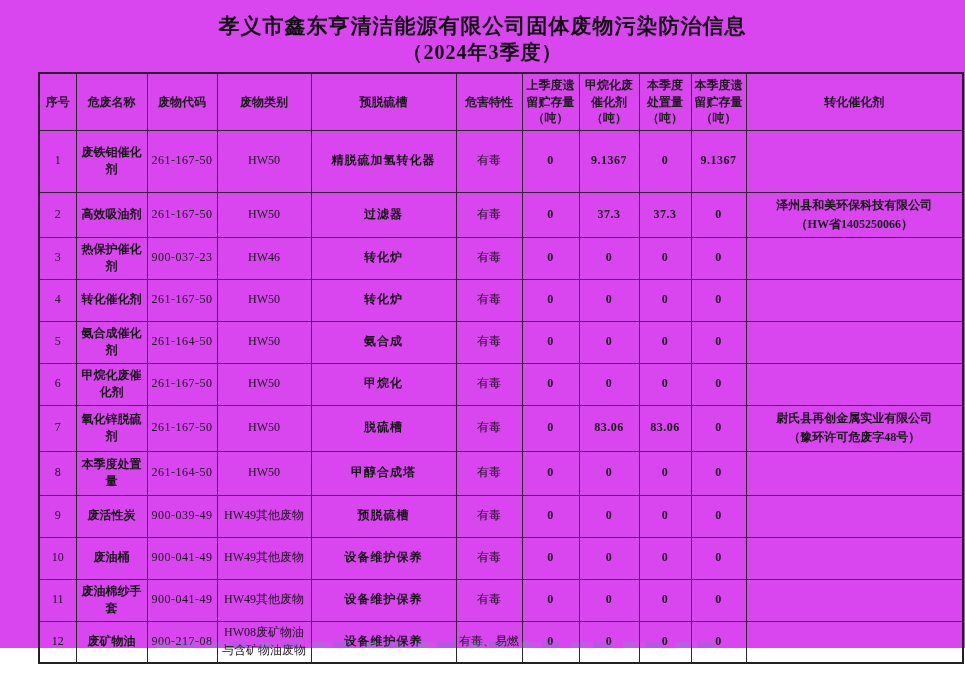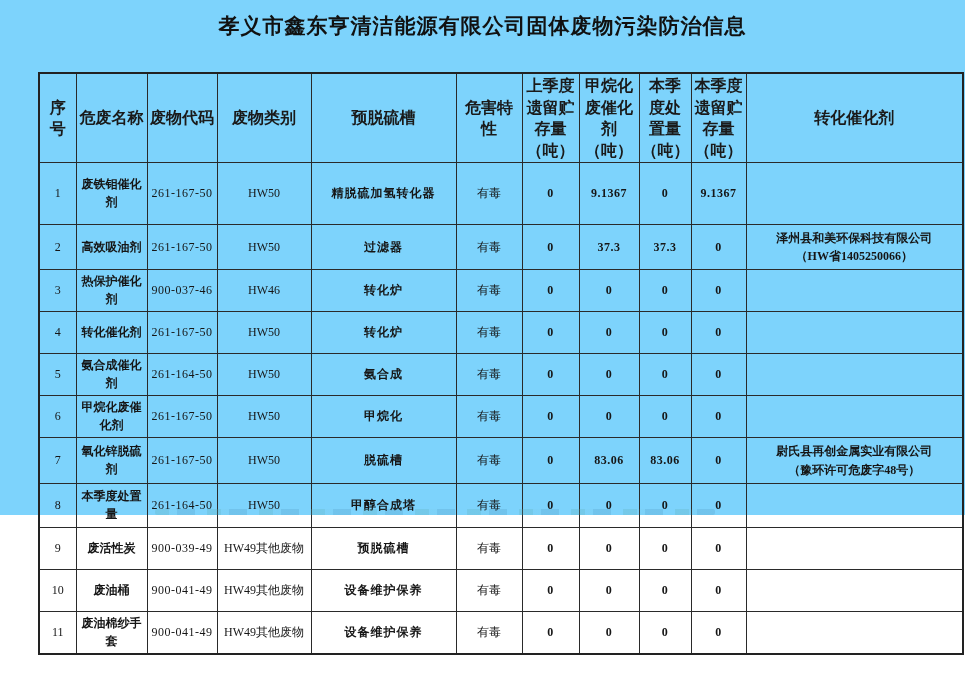--- a/index.html
+++ b/index.html
@@ -8,22 +8,22 @@
     background: #ffffff;
     width: 965px;
     height: 685px;
     overflow: hidden;
     font-family: "Liberation Serif", "DejaVu Serif", serif;
     color: #161616;
   }
   .page {
     position: relative;
     width: 965px;
-    height: 515px;
-    background: #7dd3fc;
+    height: 648px;
+    background: #d946ef;
   }
   .title {
     text-align: center;
     padding-top: 13px;
     font-weight: 700;
     letter-spacing: 1px;
     color: #111;
   }
   .title .line1 { font-size: 21px; line-height: 26px; }
   .title .line2 { font-size: 20px; line-height: 26px; }
@@ -40,21 +40,21 @@
     border: 1px solid #2a2a2a;
     text-align: center;
     vertical-align: middle;
     padding: 1px 2px;
     overflow: hidden;
   }
   table.waste { border: 2px solid #222; }
 
   thead tr { height: 57px; }
   thead th {
-    font-size: 16px;
+    font-size: 12px;
     font-weight: 700;
     line-height: 1.35;
     color: #1a1a1a;
   }
   tbody tr { height: 42px; }
   tbody tr:nth-child(1) { height: 62px; }
   tbody tr:nth-child(2) { height: 45px; }
   tbody tr:nth-child(7) { height: 46px; }
   tbody tr:nth-child(8) { height: 44px; }
 
@@ -92,20 +92,21 @@
     border-radius: 2px;
   }
 </style>
 </head>
 <body>
 
 <div class="page">
 
   <div class="title">
     <div class="line1">孝义市鑫东亨清洁能源有限公司固体废物污染防治信息</div>
+    <div class="line2">（2024年3季度）</div>
   </div>
 
   <table class="waste">
     <colgroup>
       <col style="width:37px">
       <col style="width:71px">
       <col style="width:70px">
       <col style="width:94px">
       <col style="width:145px">
       <col style="width:66px">
@@ -154,21 +155,21 @@
           <td class="col-6">0</td>
           <td class="col-7">37.3</td>
           <td class="col-8">37.3</td>
           <td class="col-9">0</td>
           <td class="col-10">泽州县和美环保科技有限公司
 （HW省1405250066）</td>
         </tr>
         <tr>
           <td class="col-0">3</td>
           <td class="col-1">热保护催化剂</td>
-          <td class="col-2">900-037-46</td>
+          <td class="col-2">900-037-23</td>
           <td class="col-3">HW46</td>
           <td class="col-4">转化炉</td>
           <td class="col-5">有毒</td>
           <td class="col-6">0</td>
           <td class="col-7">0</td>
           <td class="col-8">0</td>
           <td class="col-9">0</td>
           <td class="col-10"></td>
         </tr>
         <tr>
@@ -269,18 +270,31 @@
           <td class="col-2">900-041-49</td>
           <td class="col-3">HW49其他废物</td>
           <td class="col-4">设备维护保养</td>
           <td class="col-5">有毒</td>
           <td class="col-6">0</td>
           <td class="col-7">0</td>
           <td class="col-8">0</td>
           <td class="col-9">0</td>
           <td class="col-10"></td>
         </tr>
+        <tr>
+          <td class="col-0">12</td>
+          <td class="col-1">废矿物油</td>
+          <td class="col-2">900-217-08</td>
+          <td class="col-3">HW08废矿物油与含矿物油废物</td>
+          <td class="col-4">设备维护保养</td>
+          <td class="col-5">有毒、易燃</td>
+          <td class="col-6">0</td>
+          <td class="col-7">0</td>
+          <td class="col-8">0</td>
+          <td class="col-9">0</td>
+          <td class="col-10"></td>
+        </tr>
       </tbody>
   </table>
 
   <div class="bottom-artifact"></div>
 
 </div>
 
 </body></html>

